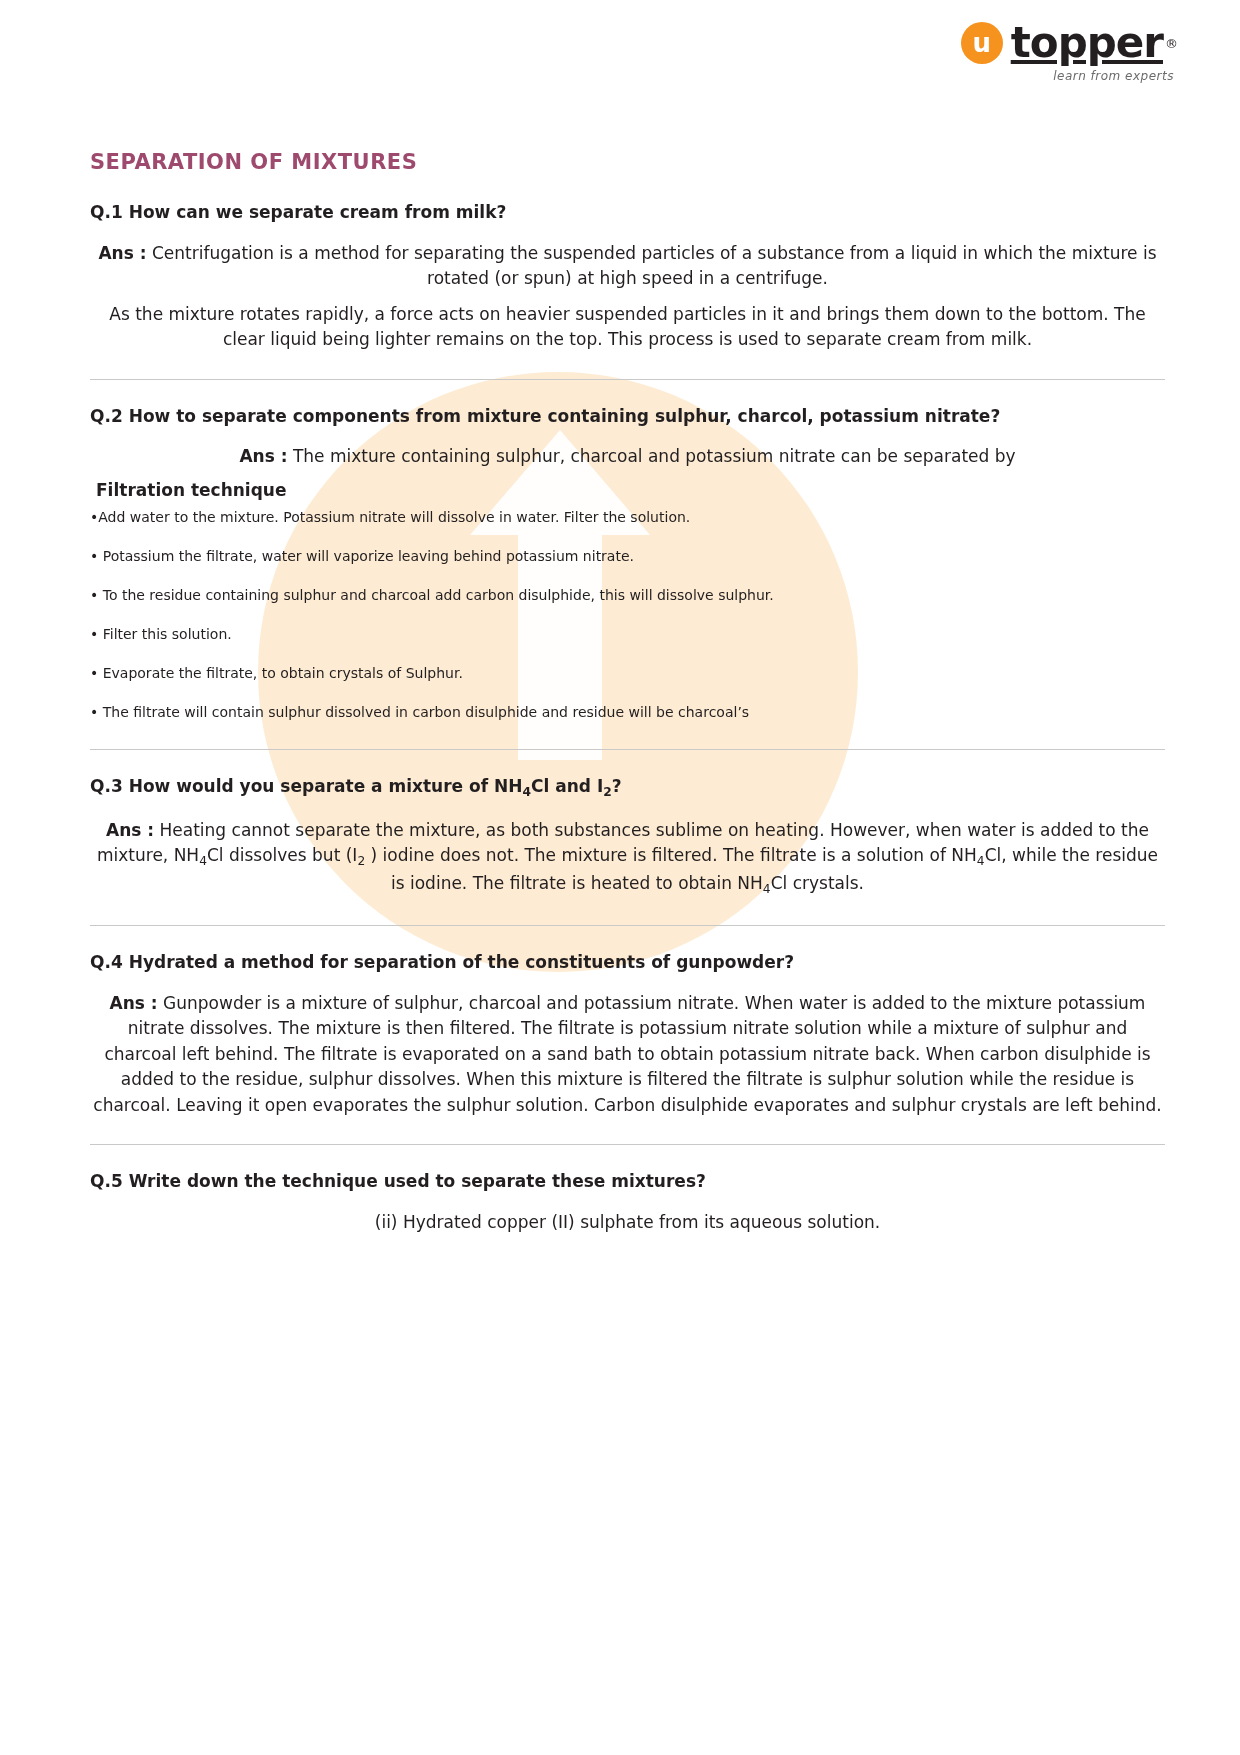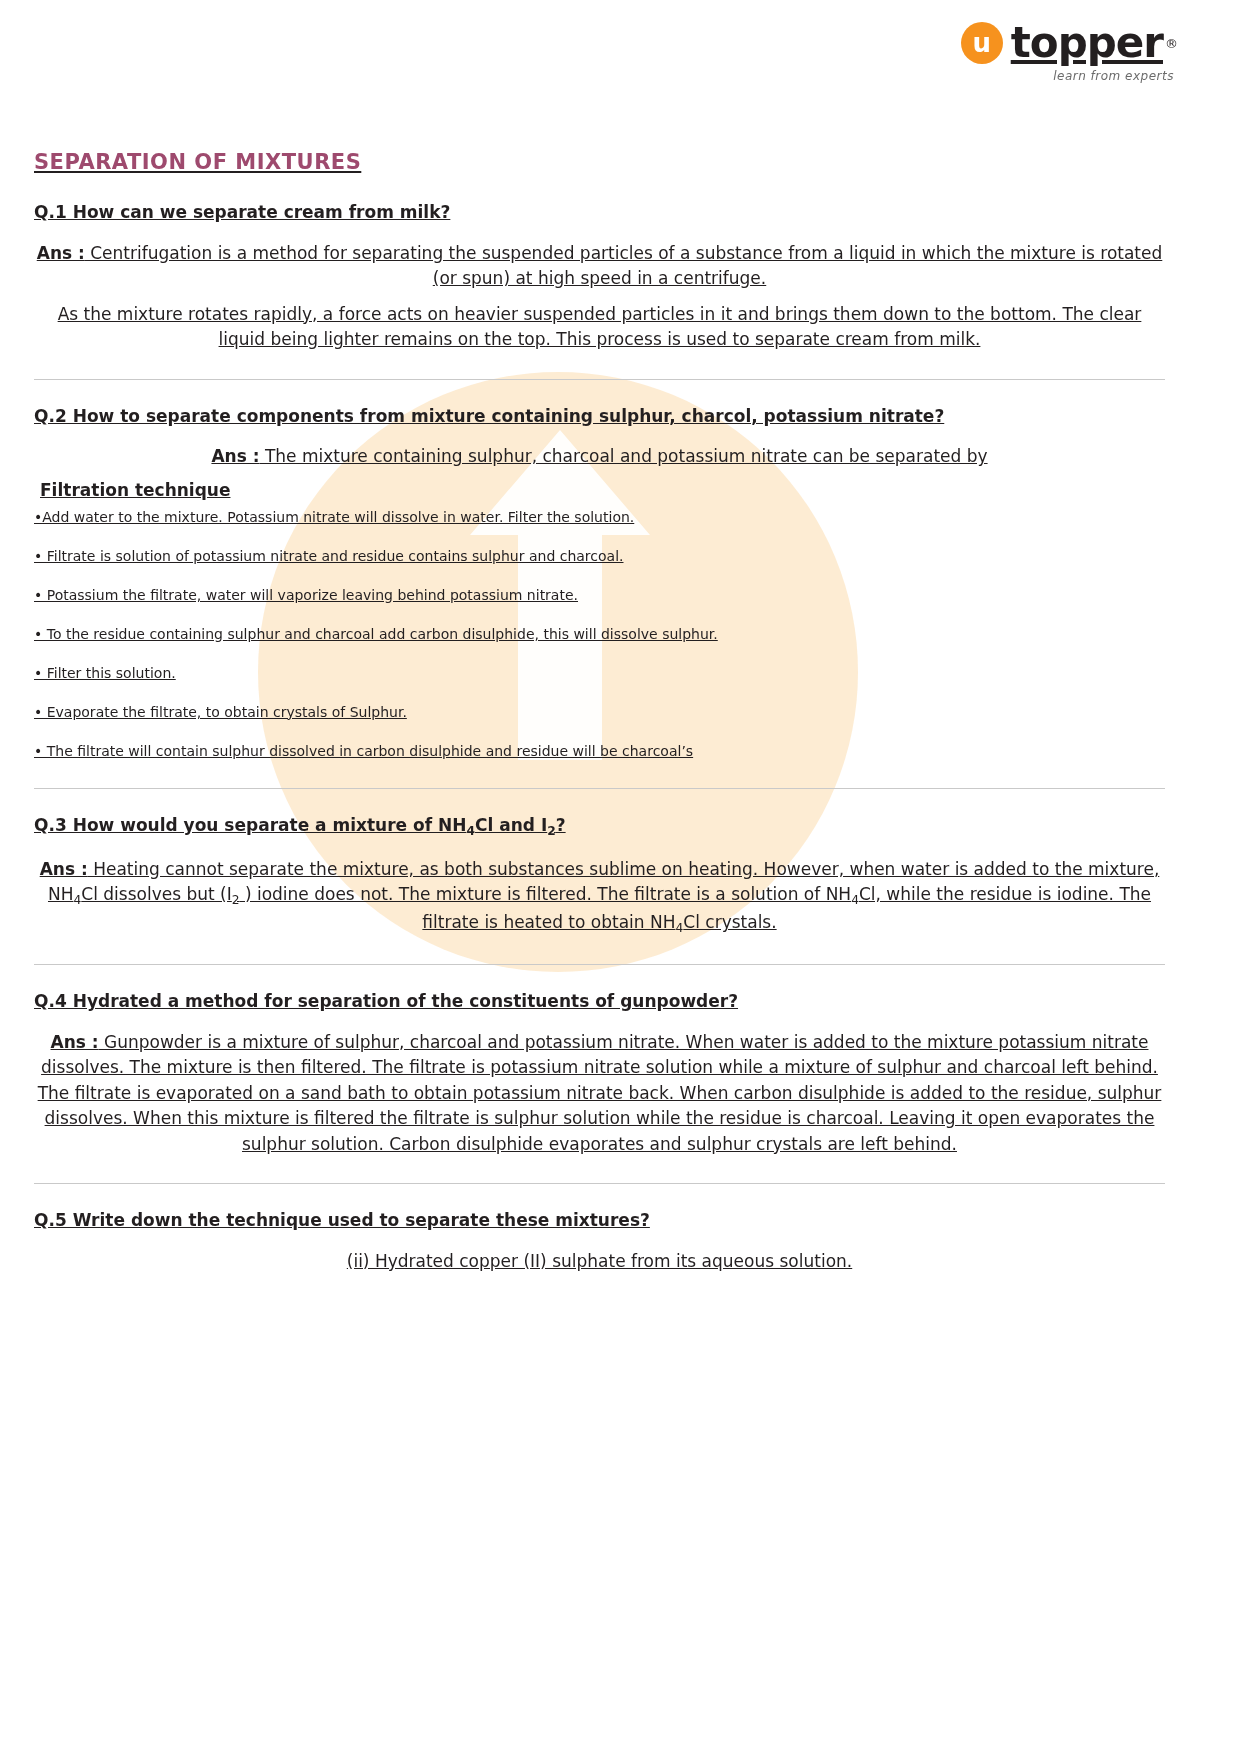--- a/index.html
+++ b/index.html
@@ -90,22 +90,21 @@
     font-size: 12px;
     font-style: italic;
     color: #6b6b6b;
     letter-spacing: 0.5px;
   }
 
   
   .content {
     position: relative;
     z-index: 3;
-    padding: 150px 75px 0 34px;
-    text-decoration: underline;
+    padding: 150px 75px 0 90px;
   }
   h1.doc-title {
     color: #9e4a6e;
     font-size: 21px;
     font-weight: bold;
     letter-spacing: 0.5px;
     margin: 0 0 26px 0;
   }
   .q {
     font-size: 17px;
@@ -174,21 +173,20 @@
 
     <hr class="sep">
 
     <div class="block">
       <p class="q">Q.2 How to separate components from mixture containing sulphur, charcol, potassium nitrate?</p>
       <p class="a">
         <b>Ans :</b><span> The mixture containing sulphur, charcoal and potassium nitrate can be separated by</span>
       </p>
       <p class="sub-bold">Filtration  technique</p>
       <p class="bullet">•Add water to the mixture. Potassium nitrate will dissolve in water. Filter the solution.</p>
-      <p class="bullet">• Filtrate is solution of potassium nitrate and residue contains sulphur and charcoal.</p>
       <p class="bullet">• Potassium the filtrate, water will vaporize leaving behind potassium nitrate.</p>
       <p class="bullet">• To the residue containing sulphur and charcoal add carbon disulphide, this will dissolve sulphur.</p>
       <p class="bullet">• Filter this solution.</p>
       <p class="bullet">• Evaporate the filtrate, to obtain crystals of Sulphur.</p>
       <p class="bullet">• The filtrate will contain sulphur dissolved in carbon disulphide and residue will be charcoal’s</p>
     </div>
 
     <hr class="sep">
 
     <div class="block">

